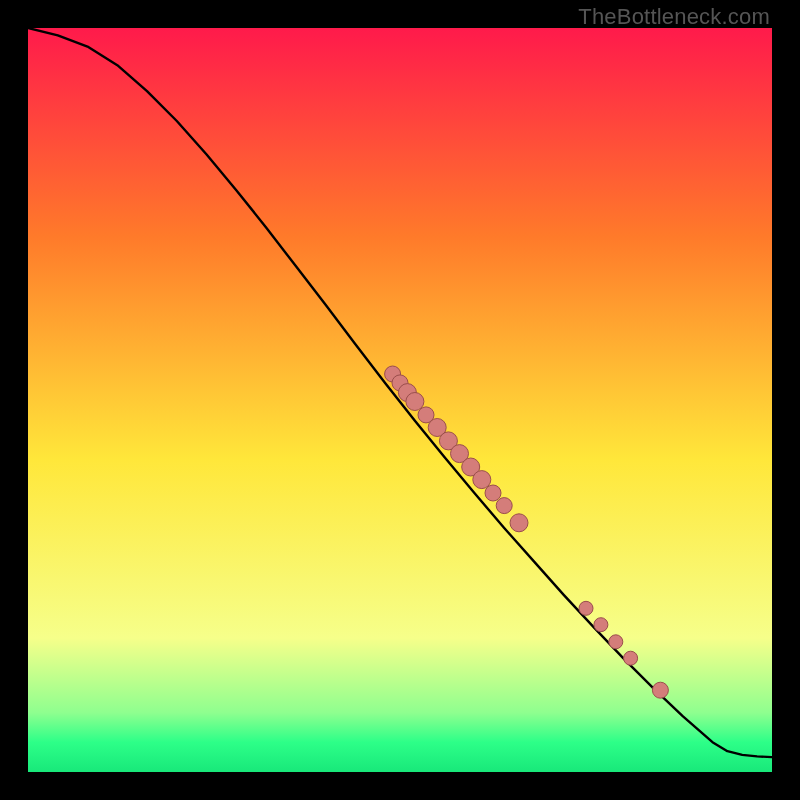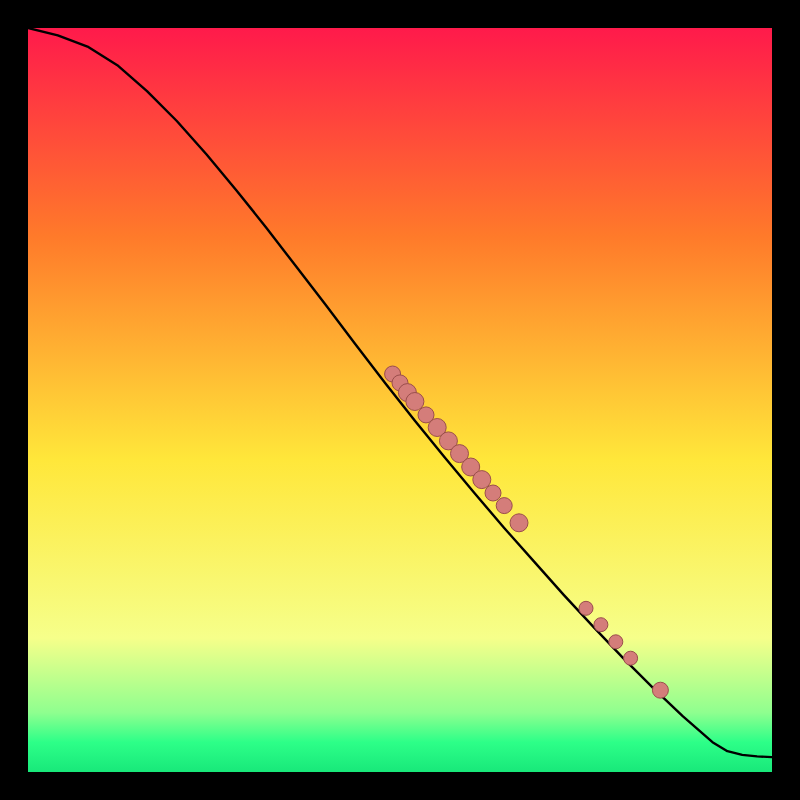--- a/index.html
+++ b/index.html
@@ -34,20 +34,21 @@
     font-weight: 500;
     letter-spacing: 0.2px;
     user-select: none;
   }
   svg { display: block; }
 </style>
 </head>
 <body>
 
 <div class="stage">
+  <div class="watermark">TheBottleneck.com</div>
   <div class="plot">
     <svg id="svg" width="744" height="744" viewBox="0 0 744 744">
       <defs>
         <linearGradient id="bg" x1="0" y1="0" x2="0" y2="1">
           <stop id="g0" offset="0%" stop-color="#ff1a4b"></stop>
           <stop id="g1" offset="28%" stop-color="#ff7a2a"></stop>
           <stop id="g2" offset="58%" stop-color="#ffe73a"></stop>
           <stop id="g3" offset="82%" stop-color="#f6ff8a"></stop>
           <stop id="g4" offset="92%" stop-color="#8fff8f"></stop>
           <stop id="g5" offset="96%" stop-color="#2dff88"></stop>

